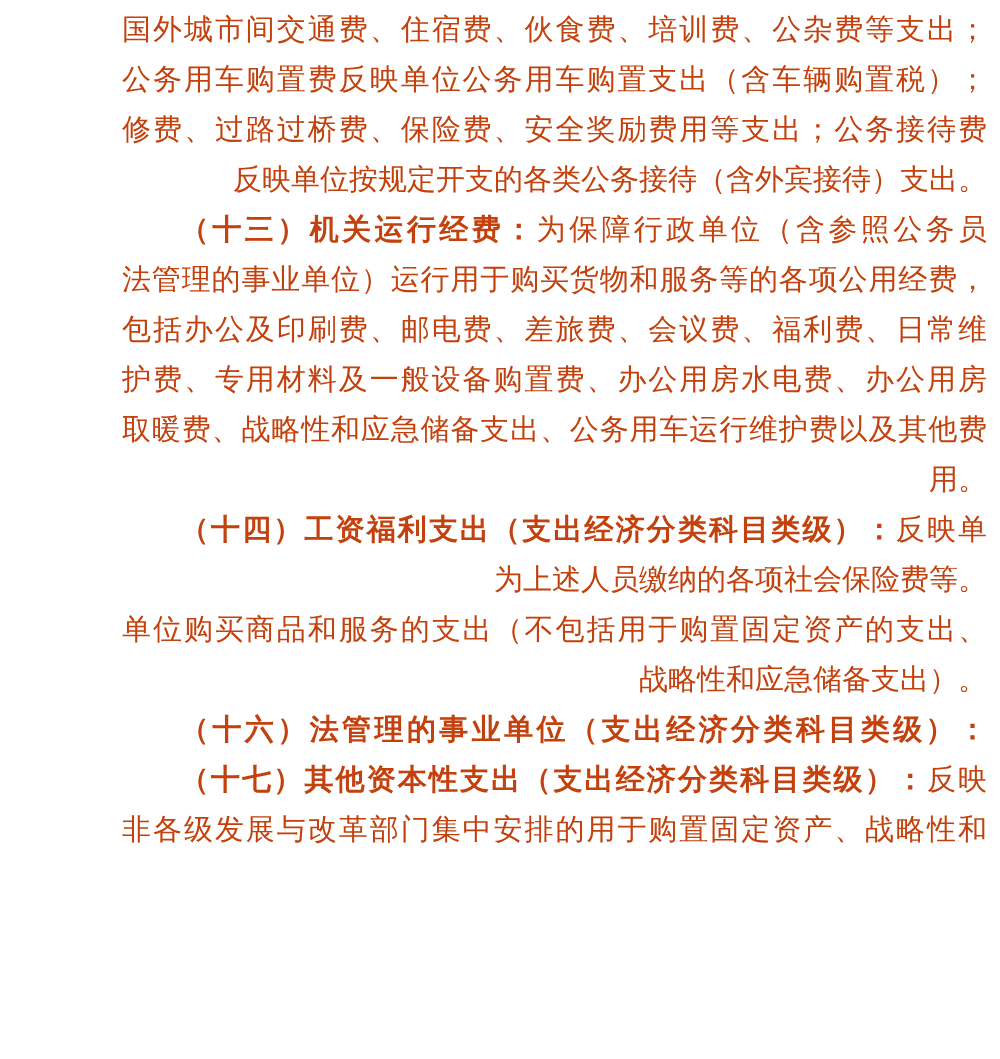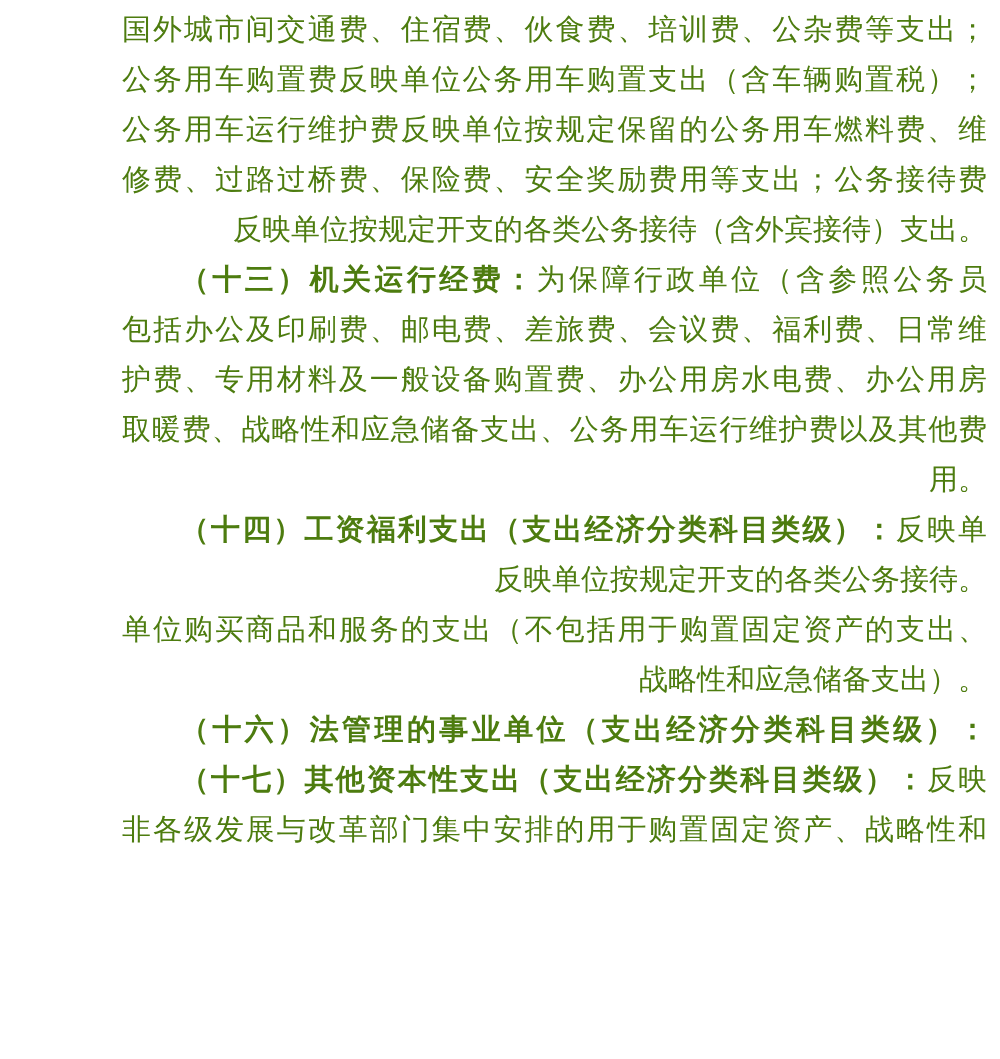--- a/index.html
+++ b/index.html
@@ -16,21 +16,21 @@
     padding: 4px 13px 0 122px;
     overflow: hidden;
   }
   .doc-body {
     width: 100%;
   }
   .line {
     height: 50px;
     line-height: 50px;
     font-size: 29px;
-    color: #4d7c0f;
+    color: #c2410c;
     font-family: "Liberation Serif", "DejaVu Serif", serif;
     overflow: hidden;
     white-space: normal;
   }
   .line.justify {
     text-align: justify;
     text-align-last: justify;
   }
   .line.plain {
     text-align: right;
@@ -43,29 +43,29 @@
     font-weight: 700;
   }
 </style>
 </head>
 <body>
 
 <div class="page">
   <div class="doc-body" style="color: rgb(31, 31, 31);">
       <div class="line justify"><span class="seg">国外城市间交通费、住宿费、伙食费、培训费、公杂费等支出；</span></div>
       <div class="line justify"><span class="seg">公务用车购置费反映单位公务用车购置支出（含车辆购置税）；</span></div>
-      <div class="line justify"><span class="seg">公务用车运行维护费反映单位按规定保留的公务用车燃料费、维</span></div>
       <div class="line justify"><span class="seg">修费、过路过桥费、保险费、安全奖励费用等支出；公务接待费</span></div>
       <div class="line plain"><span class="seg">反映单位按规定开支的各类公务接待（含外宾接待）支出。</span></div>
       <div class="line justify indent"><span class="seg bold">（十三）机关运行经费：</span><span class="seg">为保障行政单位（含参照公务员</span></div>
+      <div class="line justify"><span class="seg">法管理的事业单位）运行用于购买货物和服务等的各项公用经费，</span></div>
       <div class="line justify"><span class="seg">包括办公及印刷费、邮电费、差旅费、会议费、福利费、日常维</span></div>
       <div class="line justify"><span class="seg">护费、专用材料及一般设备购置费、办公用房水电费、办公用房</span></div>
       <div class="line justify"><span class="seg">取暖费、战略性和应急储备支出、公务用车运行维护费以及其他费</span></div>
       <div class="line plain"><span class="seg">用。</span></div>
       <div class="line justify indent"><span class="seg bold">（十四）工资福利支出（支出经济分类科目类级）：</span><span class="seg">反映单</span></div>
-      <div class="line plain"><span class="seg">反映单位按规定开支的各类公务接待。</span></div>
+      <div class="line plain"><span class="seg">为上述人员缴纳的各项社会保险费等。</span></div>
       <div class="line justify"><span class="seg">单位购买商品和服务的支出（不包括用于购置固定资产的支出、</span></div>
       <div class="line plain"><span class="seg">战略性和应急储备支出）。</span></div>
       <div class="line justify indent"><span class="seg bold">（十六）法管理的事业单位（支出经济分类科目类级）：</span></div>
       <div class="line justify indent"><span class="seg bold">（十七）其他资本性支出（支出经济分类科目类级）：</span><span class="seg">反映</span></div>
       <div class="line justify"><span class="seg">非各级发展与改革部门集中安排的用于购置固定资产、战略性和</span></div>
     </div>
 </div>
 
 </body></html>

